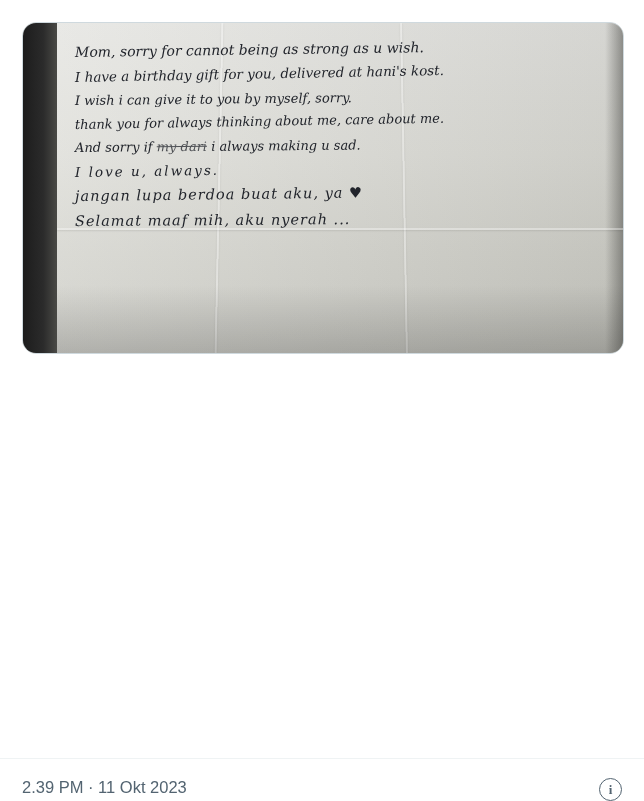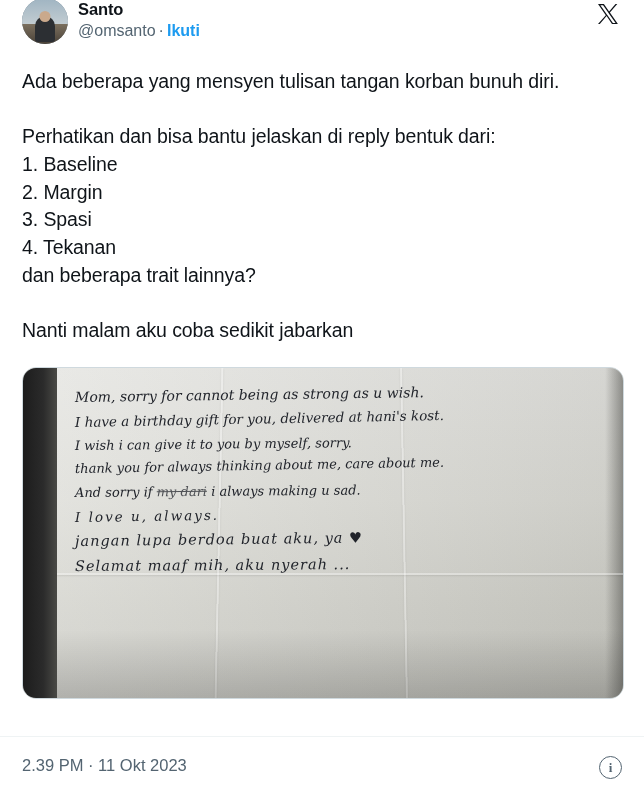--- a/index.html
+++ b/index.html
@@ -220,50 +220,21 @@
     bottom: 64px;
     height: 1px;
     background: #eff3f4;
   }
 </style>
 </head>
 <body>
 
 <div class="tweet">
 
-  <div class="header">
-    <div class="avatar">
-      <div class="sky"></div>
-      <div class="ground"></div>
-      <div class="person"></div>
-      <div class="head"></div>
-    </div>
-    <div class="names">
-      <div class="display-name">Santo</div>
-      <div class="handle-row">
-        <span>@omsanto</span><span class="dot">·</span><span class="follow">Ikuti</span>
-      </div>
-    </div>
-    <div class="x-logo">
-      <svg width="24" height="24" viewBox="0 0 24 24" aria-hidden="true">
-        <path d="M13.9 10.5L21.3 2h-1.8l-6.4 7.4L7.9 2H2l7.8 11.3L2 22h1.8l6.8-7.9L16 22h5.9l-8-11.5zm-2.4 2.8l-.8-1.1L4.4 3.3h2.7l5.1 7.3.8 1.1 6.6 9.4h-2.7l-5.4-7.8z" fill="#0f1419"></path>
-      </svg>
-    </div>
-  </div>
-
-  <div class="body-text">Ada beberapa yang mensyen tulisan tangan korban bunuh diri.
-
-Perhatikan dan bisa bantu jelaskan di reply bentuk dari:
-1. Baseline
-2. Margin
-3. Spasi
-4. Tekanan
-dan beberapa trait lainnya?
-
-Nanti malam aku coba sedikit jabarkan</div>
+
 
   <div class="media">
     <div class="note-paper"></div>
     <div class="crease v1"></div>
     <div class="crease v2"></div>
     <div class="crease h1"></div>
     <div class="shadowband"></div>
     <div class="handwriting">
       <span class="hw-line l1">Mom, sorry for cannot being as strong as u wish.</span>
       <span class="hw-line l2">I have a birthday gift for you, delivered at hani's kost.</span>

